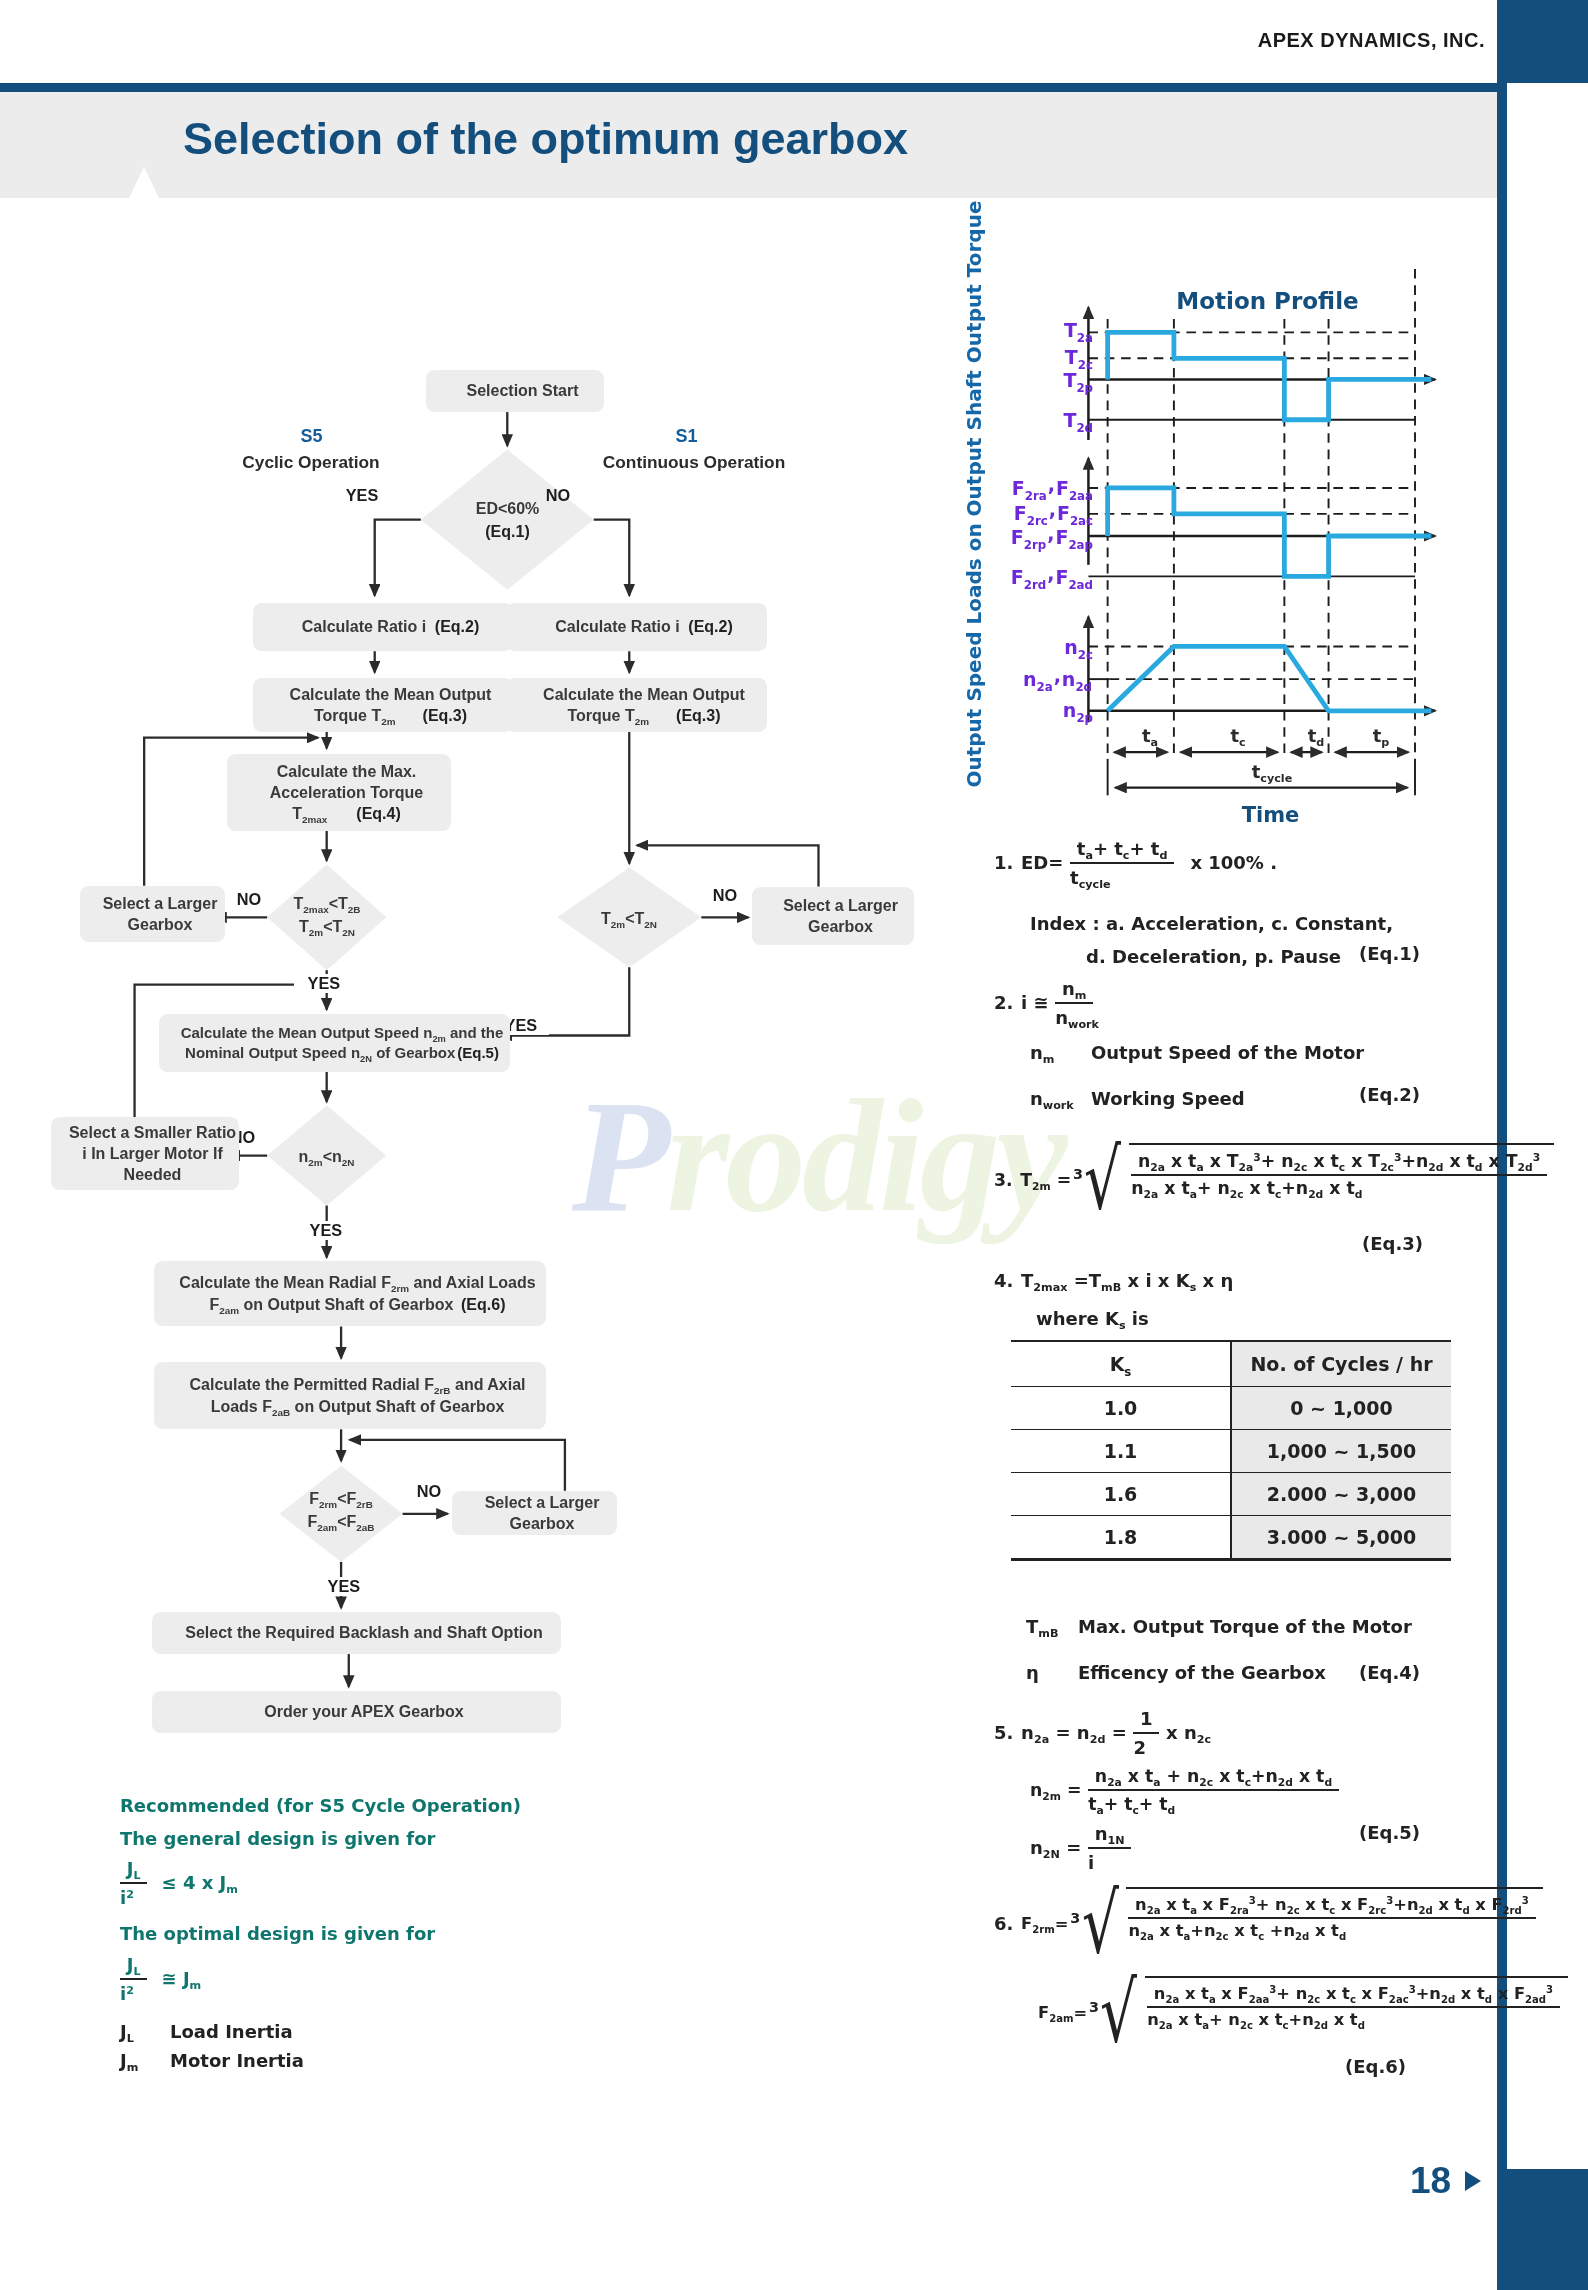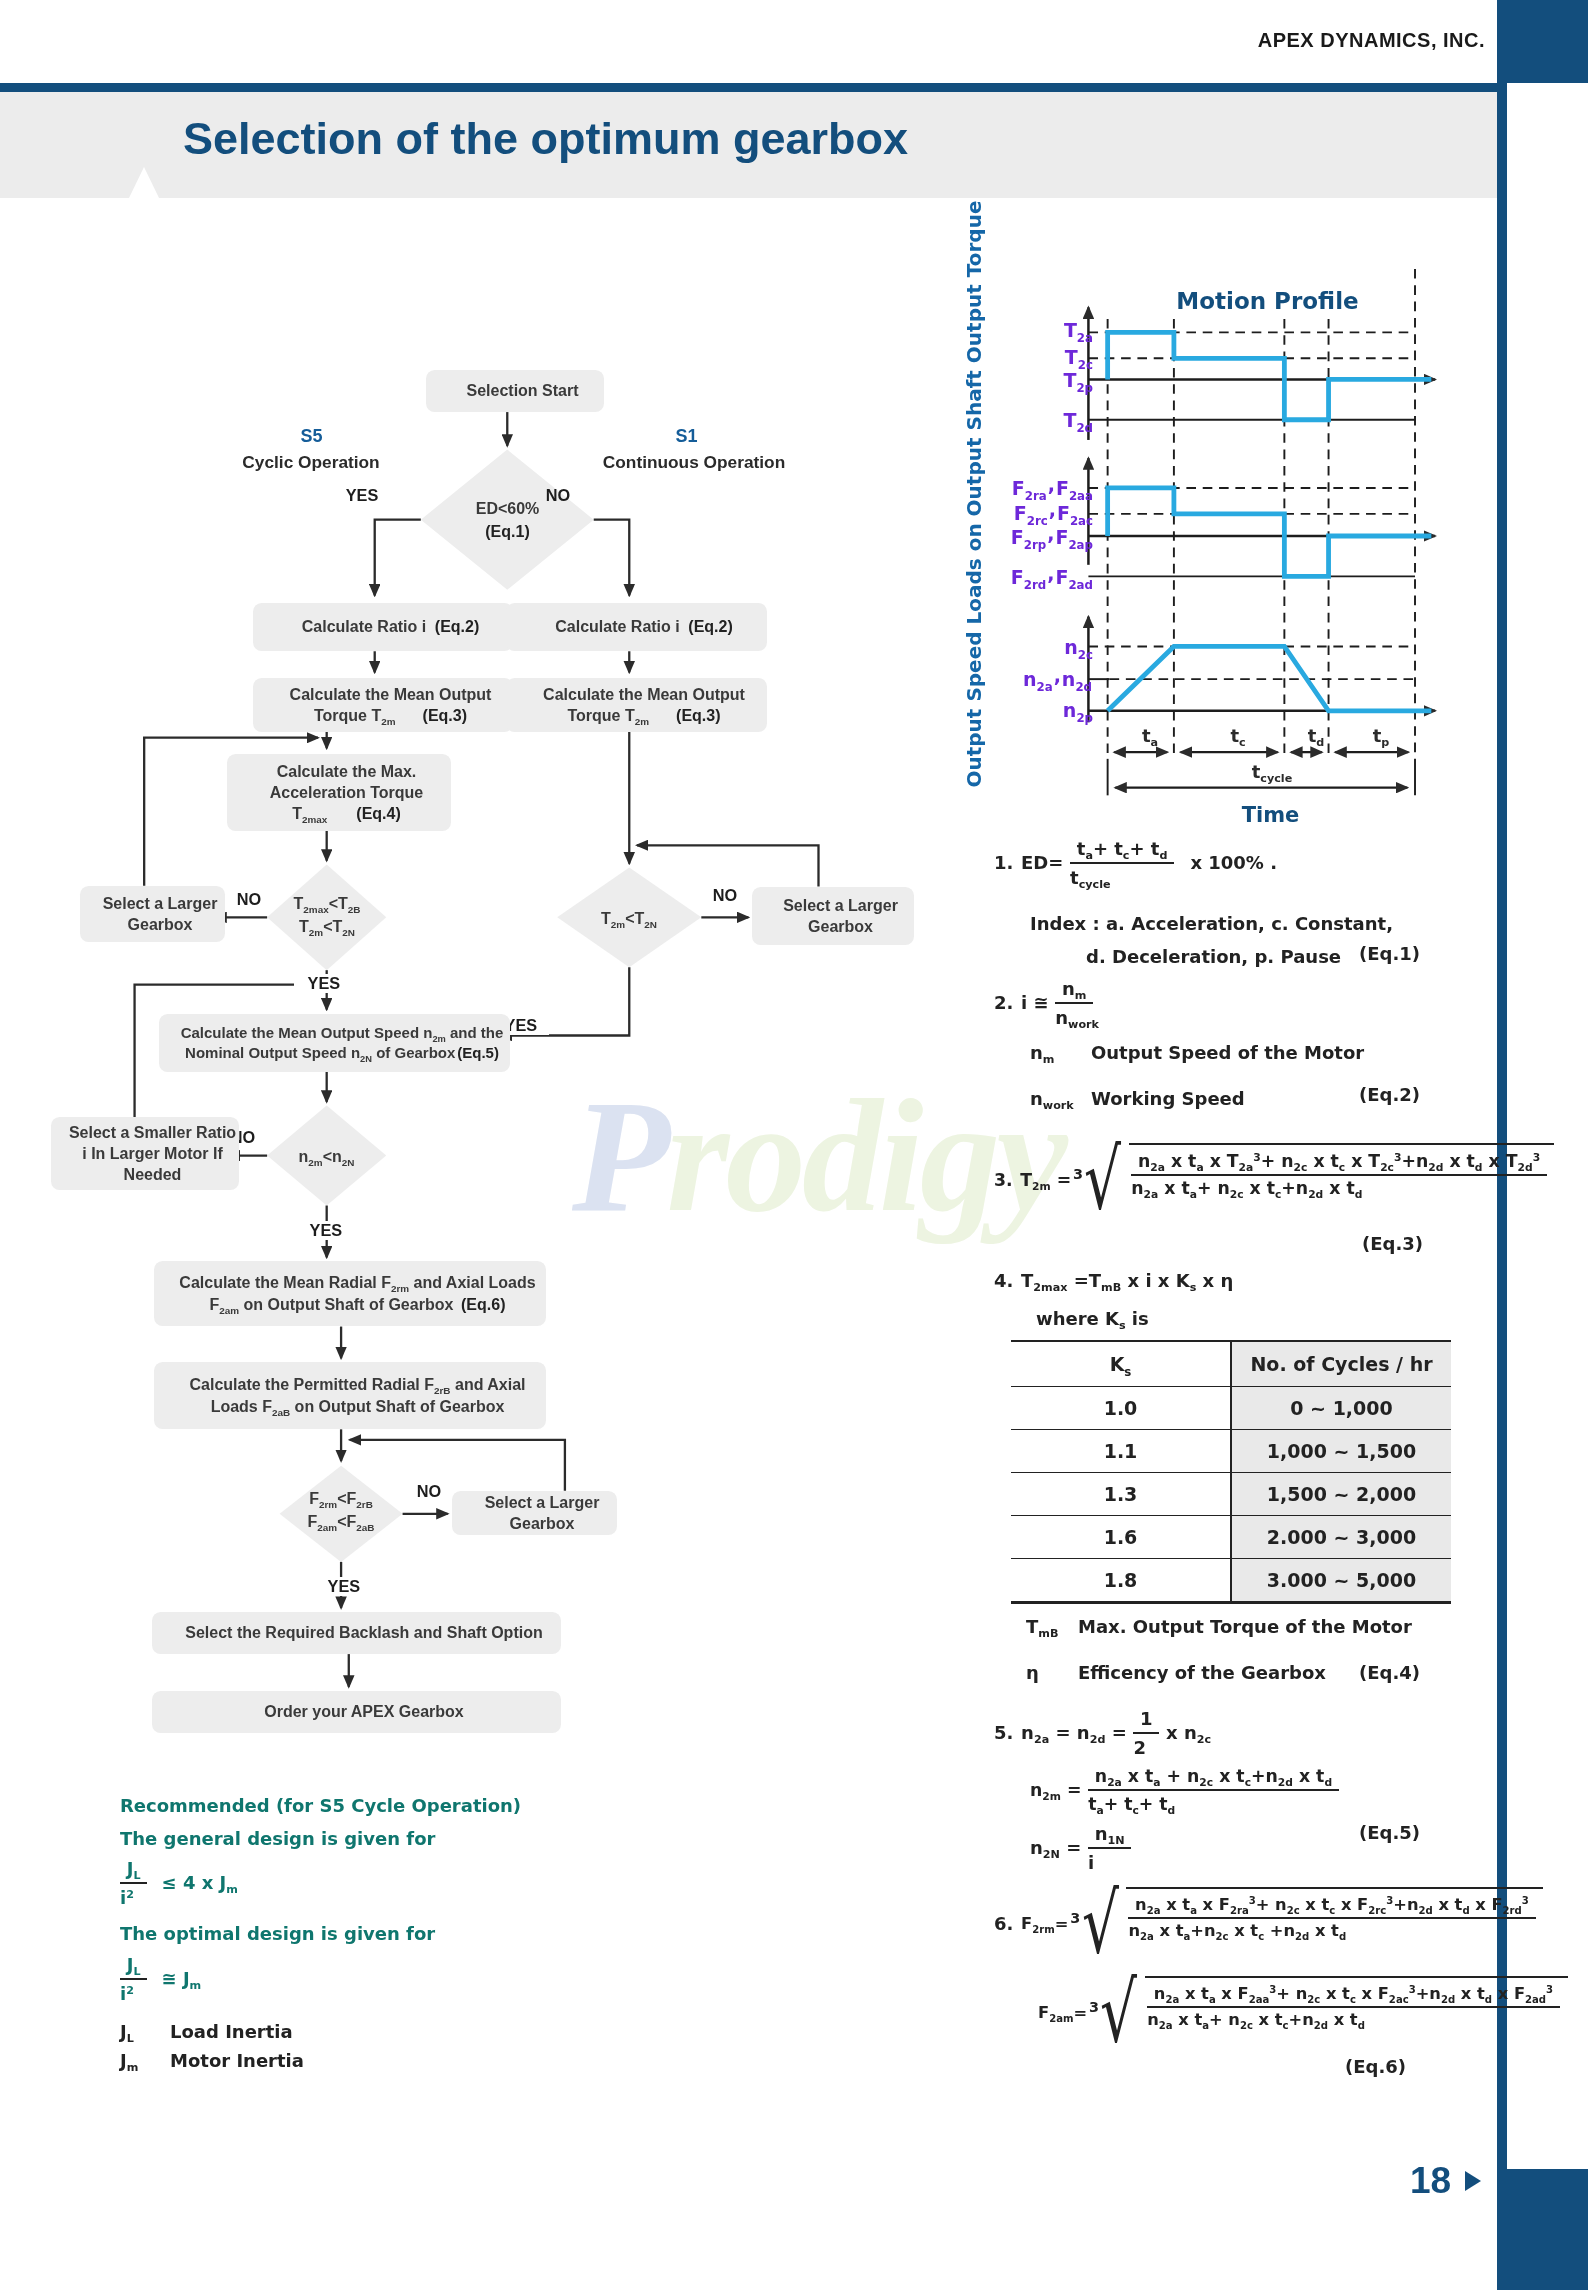--- a/index.html
+++ b/index.html
@@ -374,24 +374,20 @@
       </tr>
       <tr>
             <td class="c1">1.0</td>
             <td class="c2">0 ~ 1,000</td>
           </tr>
       <tr>
             <td class="c1">1.1</td>
             <td class="c2">1,000 ~ 1,500</td>
           </tr>
       <tr>
-            <td class="c1">1.3</td>
-            <td class="c2">1,500 ~ 2,000</td>
-          </tr>
-      <tr>
             <td class="c1">1.6</td>
             <td class="c2">2.000 ~ 3,000</td>
           </tr>
       <tr>
             <td class="c1">1.8</td>
             <td class="c2">3.000 ~ 5,000</td>
           </tr>
     </tbody>
       </table>
     <div class="abs legend-row" style="left:1026px;top:1616px;">

